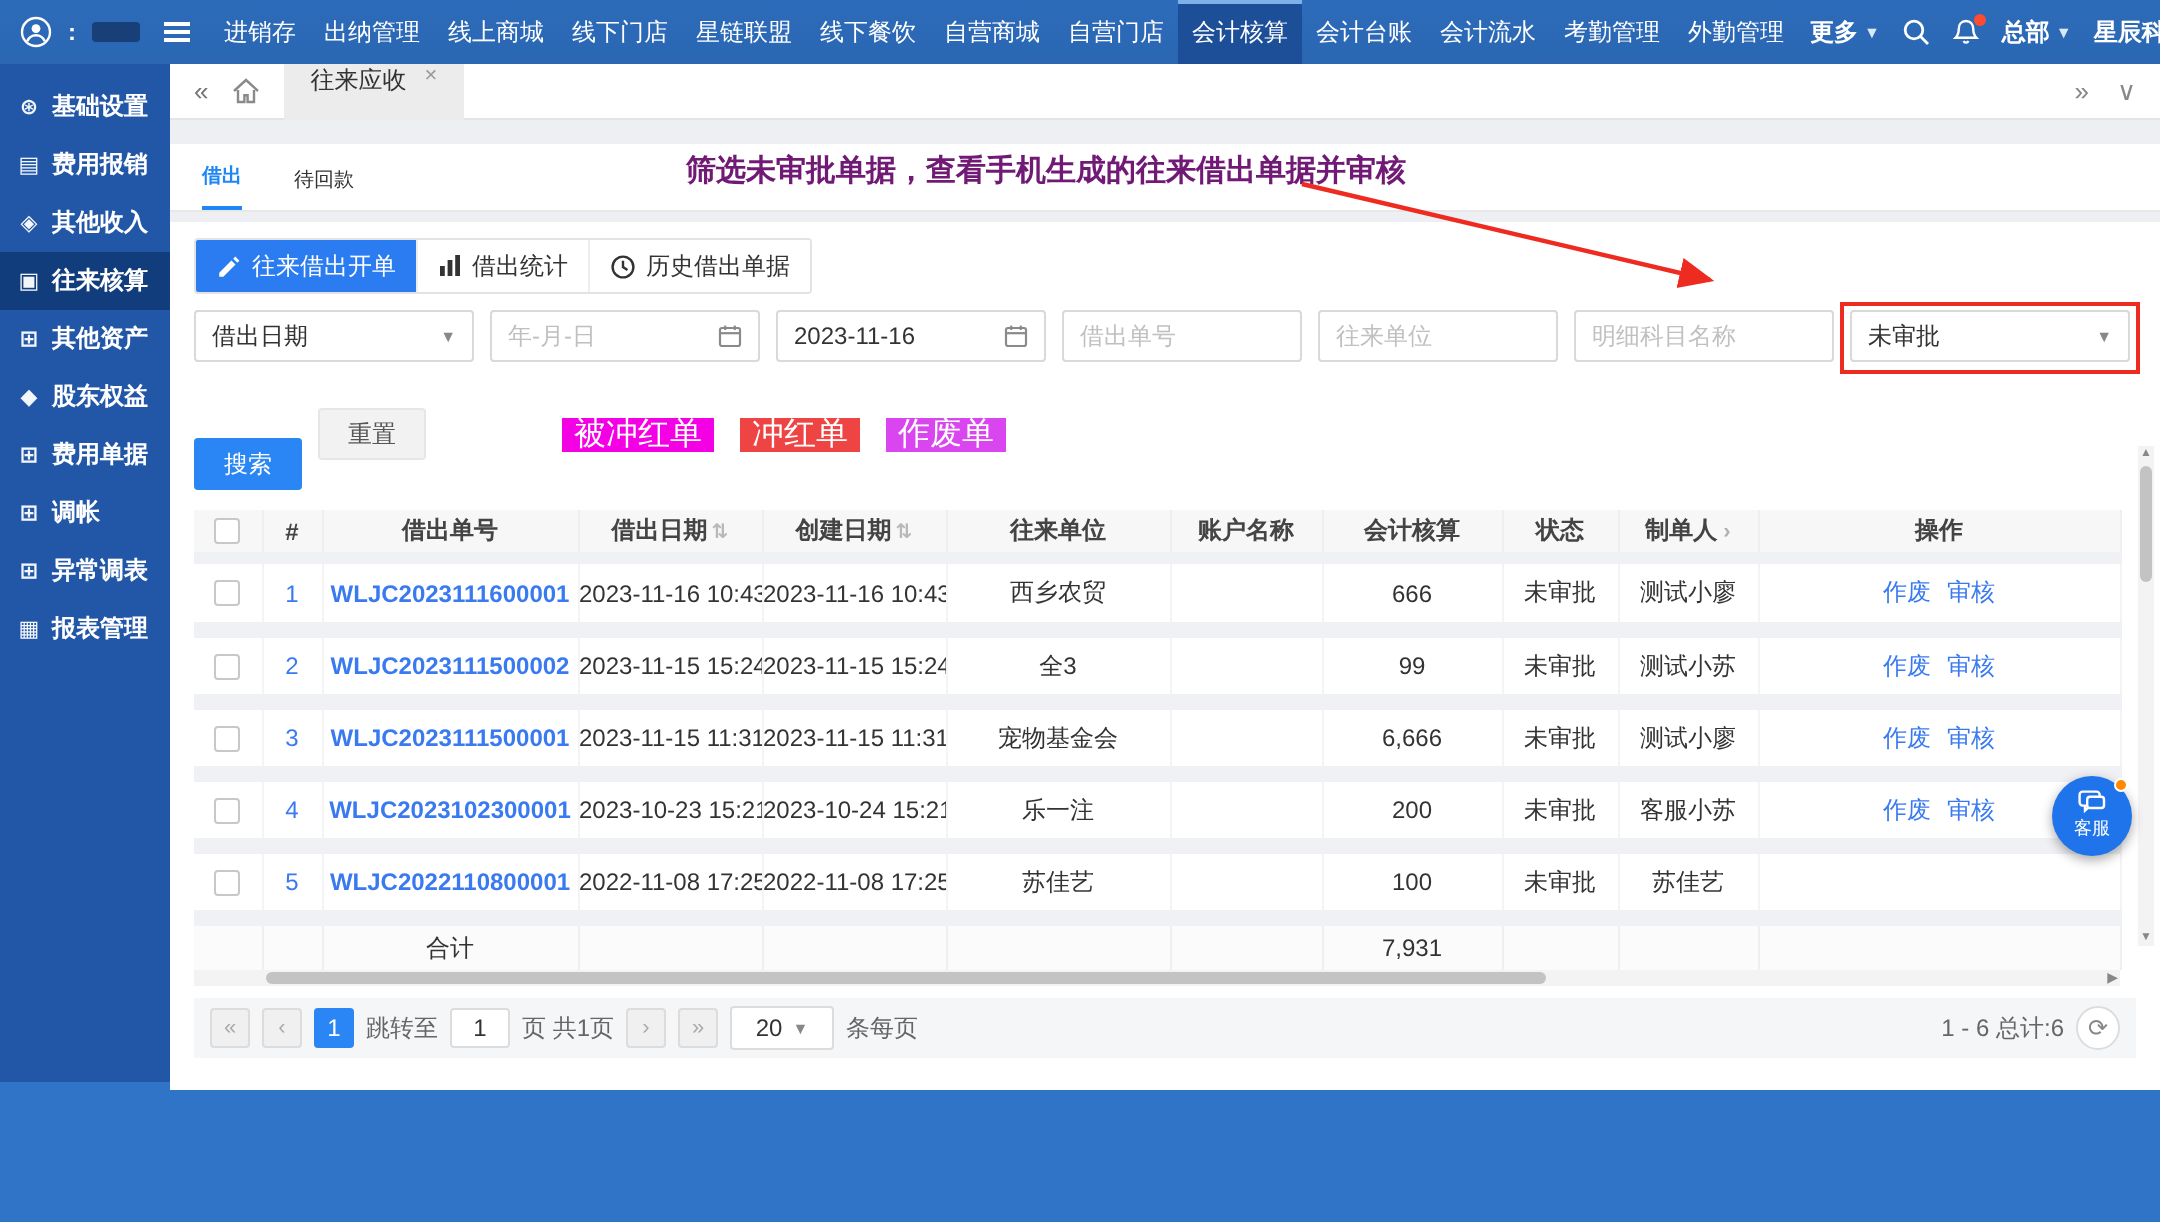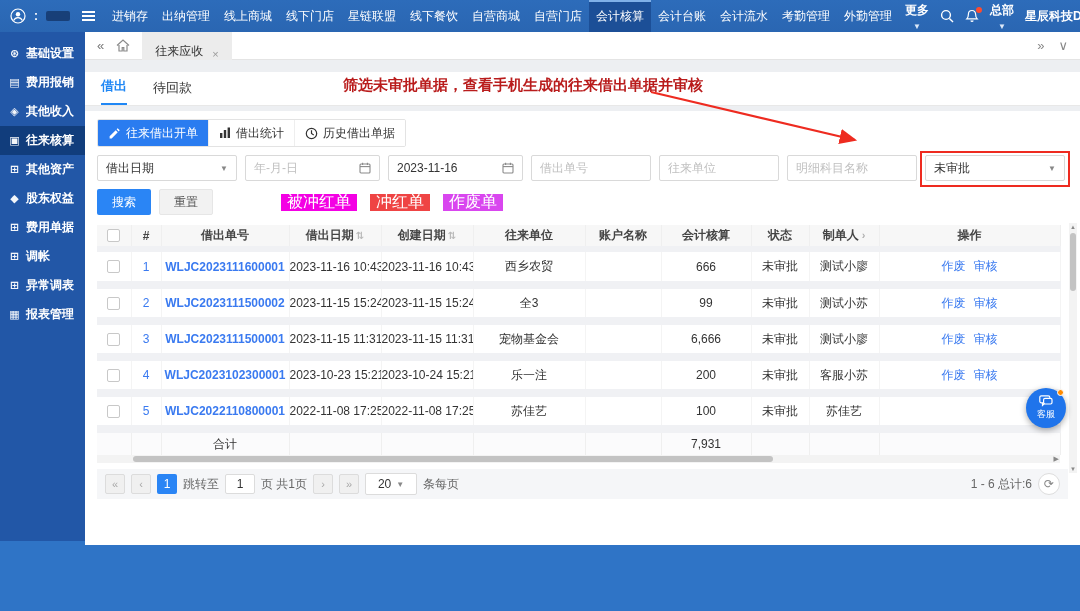--- a/index.html
+++ b/index.html
@@ -15,48 +15,48 @@
     color:#fff; font-size:12px; padding:0 10px; }
   .tb-left { display:flex; align-items:center; gap:8px; }
   .redacted { width:24px; height:10px; background:rgba(10,30,70,.55); border-radius:2px; }
   .burger { display:flex; flex-direction:column; gap:2px; margin:0 4px; cursor:pointer;}
   .burger i { width:13px; height:2px; background:#fff; display:block; }
   .tb-nav { display:flex; align-items:center; flex:1 1 auto; margin:0 6px; }
   .nav-item { padding:0 7px; height:32px; display:flex; align-items:center; font-weight:400;
     white-space:nowrap; cursor:pointer; }
   .nav-item.active { background:#1c4f97; box-shadow:inset 0 2px 0 #7fb0e8; }
   .tb-right { display:flex; align-items:center; gap:11px; white-space:nowrap; }
-  .tb-link { display:flex; align-items:center; gap:3px; font-weight:700; cursor:pointer;flex-direction:column; }
+  .tb-link { display:flex; align-items:center; gap:3px; font-weight:700; cursor:pointer; }
   .caret-sm { font-size:8px; color:#dce8f8; }
   .bell-wrap { position:relative; }
   .bell-dot { position:absolute; top:-2px; right:-3px; width:6px; height:6px; border-radius:50%;
     background:#ff4b2e; }
   
   .sidebar { position:absolute; left:0; top:32px; width:85px; height:509px;
     background:#2257a7; padding-top:7px; }
   .side-item { height:29px; display:flex; align-items:center; gap:5px; padding-left:8px;
     color:#fff; font-size:12px; font-weight:700; cursor:pointer; white-space:nowrap; }
   .side-item.active { background:#113d7c; }
   .side-ic { font-size:11px; width:13px; text-align:center; opacity:.95; }
   
   .tabstrip { position:absolute; left:85px; top:32px; width:995px; height:28px; background:#fff;
     border-bottom:1px solid #e4e4e4; display:flex; align-items:center; padding:0 12px; gap:12px;
     color:#777; font-size:13px; }
   .home-ic svg { display:block; }
-  .tab { height:28px; background:#ececec; display:flex; align-items:flex-end; gap:9px;
+  .tab { height:28px; background:#ececec; display:flex; align-items:flex-start; gap:9px;
     padding:0 13px; font-size:12px; color:#333; cursor:pointer; }
   .tab .x { color:#9a9a9a; font-size:11px; }
   .ts-right { margin-left:auto; display:flex; gap:14px; color:#888; align-items:center; }
   
   .content { position:absolute; left:85px; top:60px; width:995px; height:485px; background:#edeff2; }
   .tabs-panel { margin-top:12px; height:34px; background:#fff; display:flex; align-items:flex-end;
     padding:0 16px; gap:26px; border-bottom:1px solid #e8e8e8; }
-  .ptab { font-size:13px; padding-bottom:8px; color:#333; cursor:pointer; }
+  .ptab { font-size:10px; padding-bottom:8px; color:#333; cursor:pointer; }
   .ptab.active { color:#1f87f5; font-weight:700; border-bottom:2px solid #1f87f5; }
-  .anno-text { position:absolute; left:258px; top:16px; color:#b91c1c; font-size:15px;
+  .anno-text { position:absolute; left:258px; top:16px; color:#701a75; font-size:15px;
     font-weight:700; z-index:30; white-space:nowrap;font-family:Liberation Mono, monospace; }
   .anno-arrow { position:absolute; left:0; top:0; z-index:30; pointer-events:none; }
   
   .main-panel { margin-top:5px; height:434px; background:#fff; padding:8px 12px; position:relative; }
   .seg { display:inline-flex; border:1px solid #e3e3e3; border-radius:2px; overflow:hidden; }
   .seg-btn { height:26px; display:flex; align-items:center; gap:5px; padding:0 10px; font-size:12px;
     color:#333; background:#fff; border-left:1px solid #eee; cursor:pointer; white-space:nowrap; }
   .seg-btn:first-child { border-left:none; }
   .seg-btn.active { background:#2a7cf0; color:#fff; }
   .seg-btn svg { display:block; }
@@ -67,21 +67,21 @@
   .ctrl .grow { flex:1 1 auto; }
   .ctrl .caret { margin-left:auto; color:#888; font-size:8px; }
   input.ctrl { display:inline-block; }
   input.ctrl::placeholder { color:#c0c0c0; }
   .w140{width:140px}.w135{width:135px}.w130{width:130px}.w120{width:120px}
   .status-wrap { position:relative; }
   .red-box { position:absolute; left:-5px; top:-4px; width:150px; height:36px;
     border:2px solid #ee2b20; pointer-events:none; z-index:25; }
   .actions-row { display:flex; gap:8px; margin-top:8px; align-items:center; }
   .btn-primary { width:54px; height:26px; background:#2a85f5; color:#fff; border:none;
-    border-radius:2px; font-size:12px; cursor:pointer; }
+    border-radius:2px; font-size:12px; cursor:pointer;margin-top:30px; }
   .btn-plain { width:54px; height:26px; background:#f2f2f2; color:#555; border:1px solid #e6e6e6;
     border-radius:2px; font-size:12px; cursor:pointer; }
   .legend { display:flex; gap:13px; margin-left:60px; }
   .badge { height:17px; display:flex; align-items:center; padding:0 6px; color:#fff; font-size:16px; }
   
   table.grid { width:963px; border-collapse:collapse; table-layout:fixed; margin-top:10px;
     font-size:12px; }
   .grid th { height:24px; background:#f7f7f7; font-weight:700; color:#444; text-align:center;
     border-bottom:6px solid #f0f1f4; border-right:1px solid #efefef; white-space:nowrap;
     overflow:hidden; }

